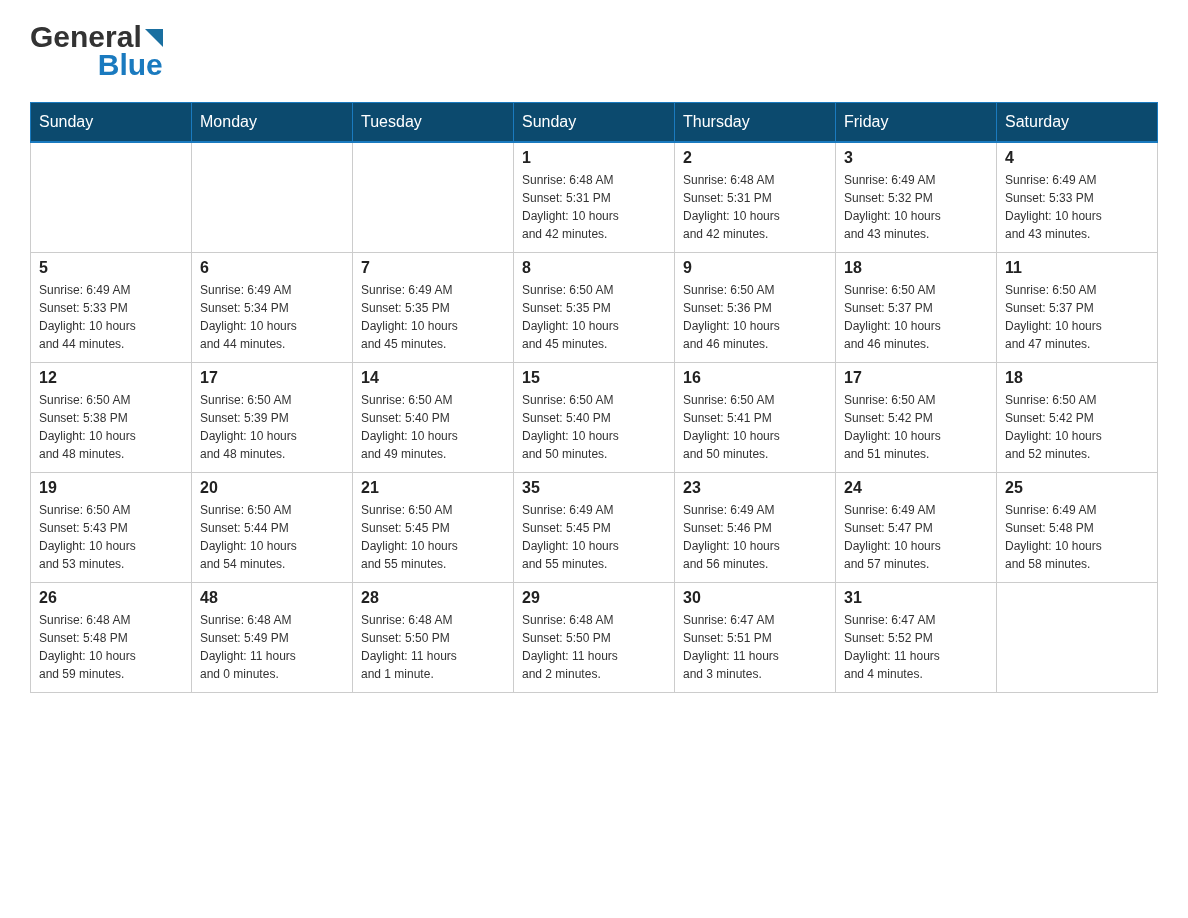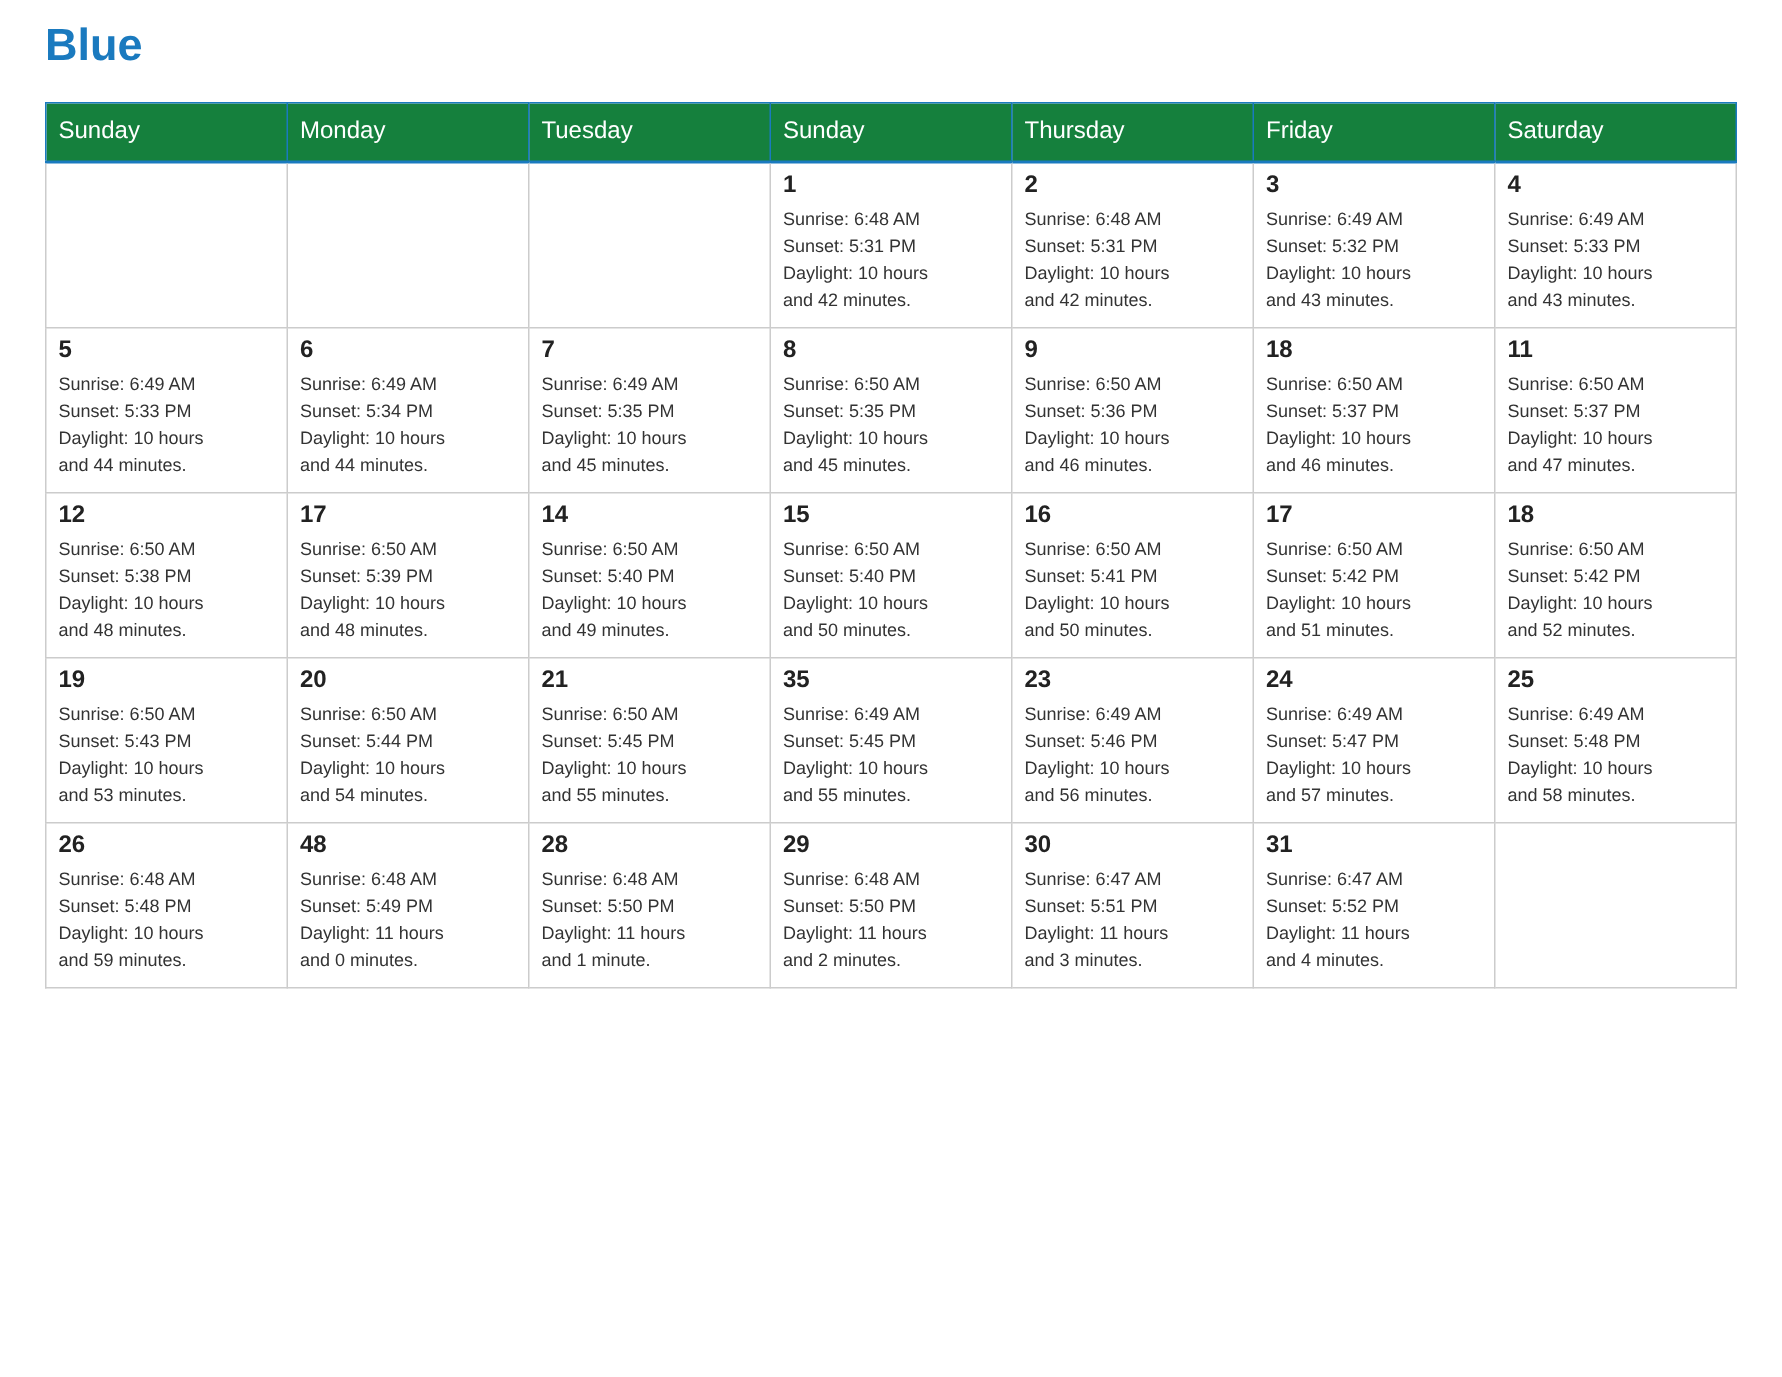--- a/index.html
+++ b/index.html
@@ -34,21 +34,21 @@
       font-size: 22px;
       color: #555;
       margin-top: 2px;
     }
     table {
       width: 100%;
       border-collapse: collapse;
       table-layout: fixed;
     }
     thead th {
-      background-color: #15803d;
+      background-color: #0c4a6e;
       color: #fff;
       font-size: 16px;
       font-weight: normal;
       padding: 10px 8px;
       text-align: left;
       border: 1px solid #1a7abf;
     }
     tbody td {
       vertical-align: top;
       border: 1px solid #ccc;
@@ -96,20 +96,28 @@
       color: #1a7abf;
     }
   </style>
 </head>
 <body>
 
 <div class="header">
   <div class="logo">
     <div class="logo-wrapper">
       <div class="logo-text-block">
+        <div class="logo-line1">
+          <span class="general" style="font-size:30px;font-weight:bold;color:#333;">General</span>
+          <span style="display:inline-block;margin-left:3px;margin-top:6px;vertical-align:top;">
+            <svg width="18" height="18" viewBox="0 0 18 18">
+                <polygon points="0,0 18,0 18,18" fill="#1a6fa0"></polygon>
+              </svg>
+          </span>
+        </div>
         <div class="logo-line2" style="margin-top:-6px;text-align:right;">
           <span class="blue-text" style="font-size:30px;font-weight:bold;color:#1a7abf;">Blue</span>
         </div>
       </div>
     </div>
   </div>
   <div class="title-area">
     <div class="month-title"></div>
     <div class="location"></div>
   </div>

